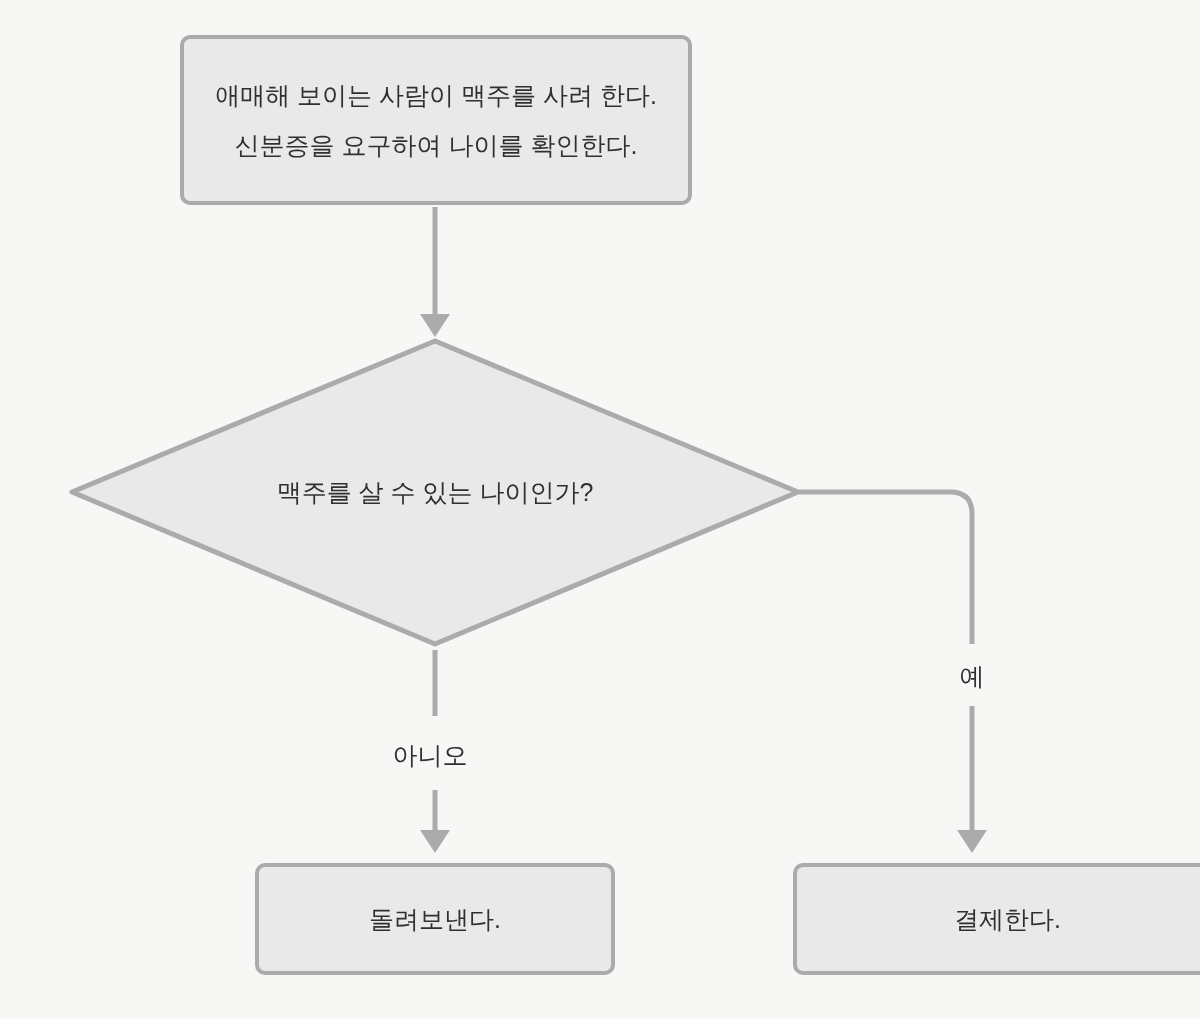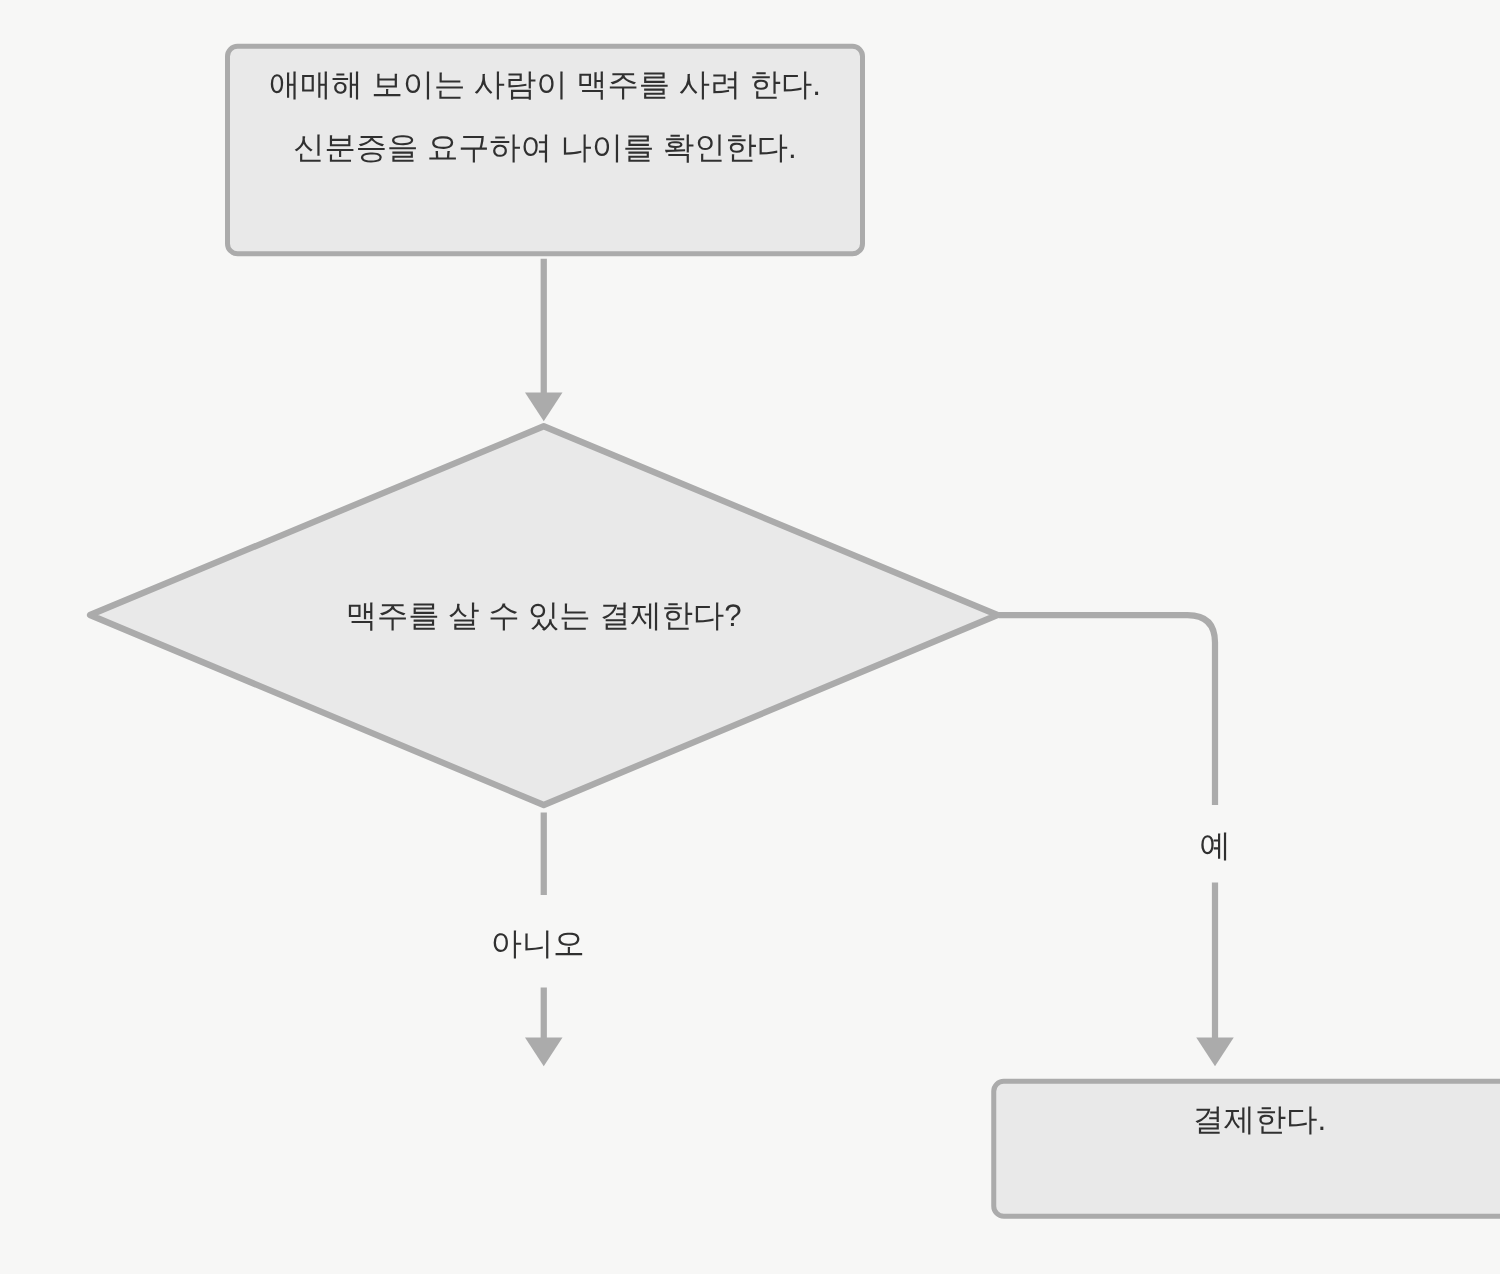--- a/index.html
+++ b/index.html
@@ -9,21 +9,21 @@
     --text:#303030;
   }
   html,body{margin:0;padding:0;}
   body{background:var(--bg);font-family:"Liberation Sans",sans-serif;}
   .canvas{position:relative;width:1200px;height:1019px;background:var(--bg);overflow:hidden;}
   .layer{position:absolute;left:0;top:0;width:1200px;height:1019px;}
   .edge{stroke:var(--stroke);stroke-width:5;fill:none;stroke-linecap:butt;}
   .arrowhead{fill:var(--stroke);stroke:none;}
   .diamond{fill:var(--node-fill);stroke:var(--stroke);stroke-width:5;stroke-linejoin:round;}
   .node{position:absolute;background:var(--node-fill);border:4px solid var(--stroke);
-        border-radius:10px;display:flex;align-items:flex-start;justify-content:center;
+        border-radius:10px;display:flex;align-items:center;justify-content:center;
         color:var(--text);font-size:25px;text-align:center;line-height:2;
         white-space:pre-line;box-sizing:border-box;padding:4px 10px;}
   .node-start{left:180px;top:35px;width:512px;height:170px;}
   .node-reject{left:255px;top:863px;width:360px;height:112px;}
   .node-pay{left:793px;top:863px;width:429px;height:112px;}
   .decision-label{position:absolute;left:135px;top:400px;width:600px;height:184px;
         display:flex;align-items:center;justify-content:center;color:var(--text);
         font-size:25px;text-align:center;}
   .edge-label{position:absolute;color:var(--text);font-size:25px;text-align:center;
         transform:translate(-50%,-50%);white-space:nowrap;}
@@ -50,25 +50,28 @@
     <line class="edge" x1="972" y1="706" x2="972" y2="832"></line>
     <polygon class="arrowhead" points="957,830 987,830 972,853"></polygon>
   </svg>
 
   <div class="node node-start">
     <span>애매해 보이는 사람이 맥주를 사려 한다.
 신분증을 요구하여 나이를 확인한다.</span>
   </div>
 
   <div class="decision-label">
-    <span>맥주를 살 수 있는 결제한다?</span>
+    <span>맥주를 살 수 있는 나이인가?</span>
   </div>
 
   <div class="edge-label edge-label-no">아니오</div>
 
   <div class="edge-label edge-label-yes">예</div>
 
+  <div class="node node-reject">
+    <span>돌려보낸다.</span>
+  </div>
 
   <div class="node node-pay">
     <span>결제한다.</span>
   </div>
 
 </div>
 
 </body></html>

